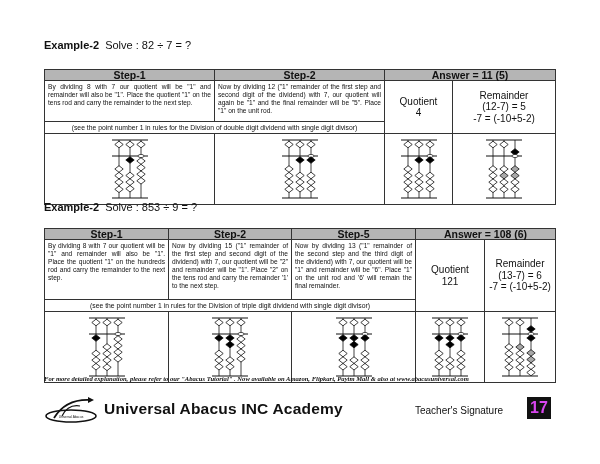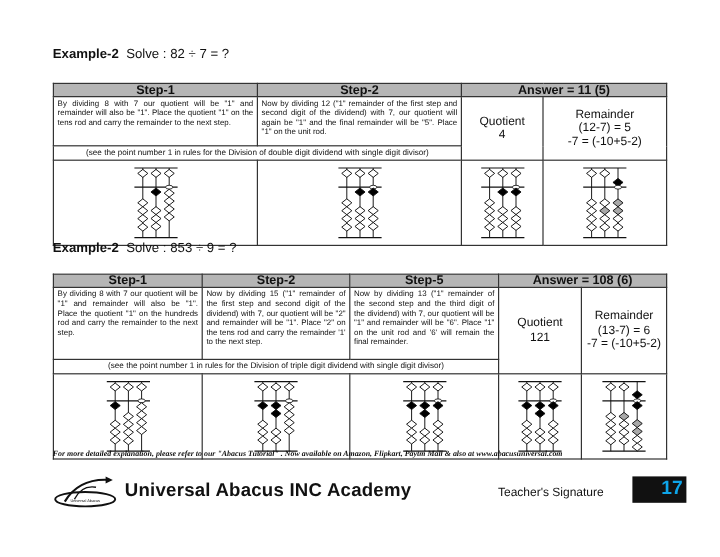--- a/index.html
+++ b/index.html
@@ -11,21 +11,21 @@
   td.hdr { background:#b5b5b5; font-weight:bold; font-size:10.5px; text-align:center; height:10px; line-height:10px; }
   td.txt { font-size:6.6px; line-height:8px; text-align:justify; padding:2px 3px !important; vertical-align:top !important; }
   td.note { font-size:6.8px; text-align:center; height:11px; }
   td.ans { text-align:center; font-size:10px; line-height:11.5px; }
   td.abac { text-align:center; }
   svg.abacus { display:block; margin:0 auto; }
   .footer-note { position:absolute; left:44px; top:375px; font-family:"Liberation Serif", serif; font-style:italic; font-weight:bold; font-size:6.6px; }
   .logo { position:absolute; left:44px; top:396px; }
   .academy { position:absolute; left:104px; top:400px; font-weight:bold; font-size:15.5px; letter-spacing:0.2px;text-align:right; }
   .teacher { position:absolute; left:415px; top:405px; font-weight:normal; font-size:10px; }
-  .pagenum { position:absolute; left:527px; top:397px; width:24px; height:22px; background:#111; color:#0ea5e9; font-weight:bold; font-size:16px; line-height:22px; text-align:center;padding-left:21px; }
+  .pagenum { position:absolute; left:527px; top:397px; width:24px; height:22px; background:#111; color:#d946ef; font-weight:bold; font-size:16px; line-height:22px; text-align:center; }
 </style>
 </head>
 <body>
 
 <div class="ex-title" style="top:39px;">
   <b>Example-2</b>&nbsp;
   <span>Solve : 82 ÷ 7 = ?</span>
 </div>
 
 <table class="ex" style="top:57px;">

